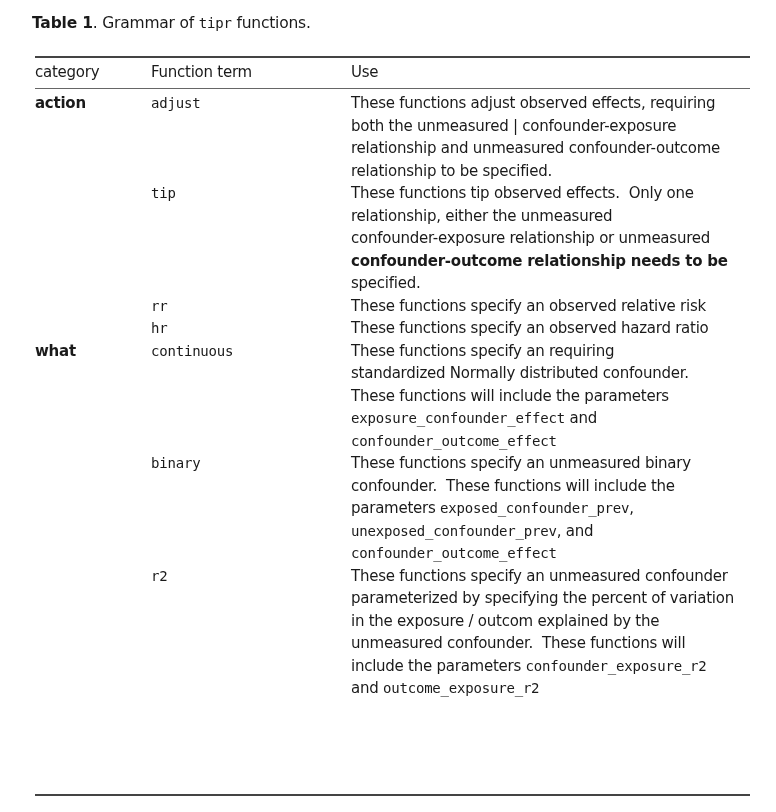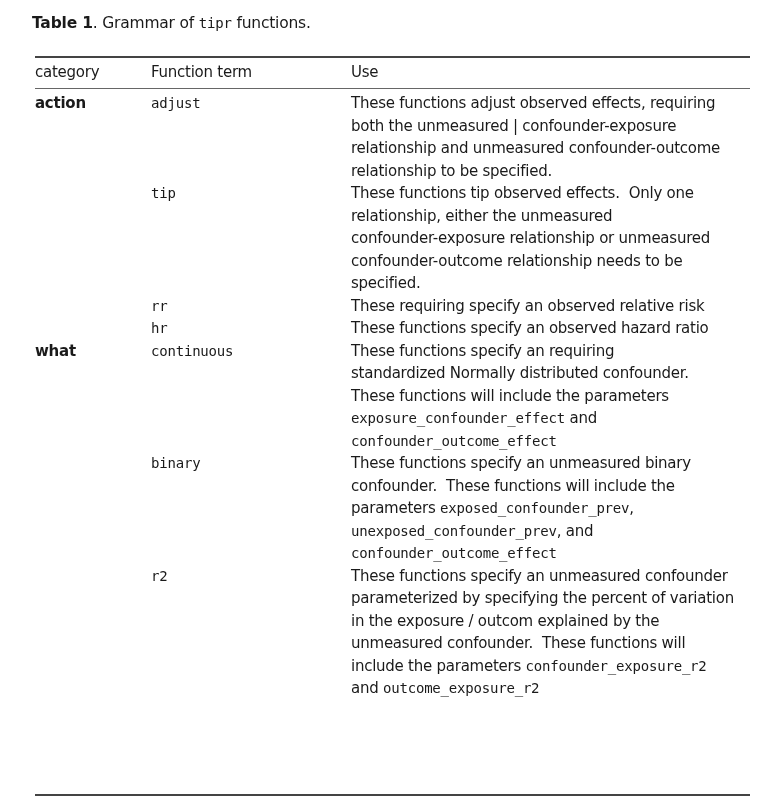--- a/index.html
+++ b/index.html
@@ -48,29 +48,29 @@
           <div style="white-space: pre;"><span>relationship to be specified.</span></div>
         </td>
       </tr>
       <tr>
         <td class="c1 cat"></td>
         <td class="c2 mono">tip</td>
         <td class="c3">
           <div style="white-space: pre;"><span>These functions tip observed effects.  Only one</span></div>
           <div style="white-space: pre;"><span>relationship, either the unmeasured</span></div>
           <div style="white-space: pre;"><span>confounder-exposure relationship or unmeasured</span></div>
-          <div style="white-space: pre;"><span>confounder-outcome relationship needs to be</span></div>
+          <div style="white-space: pre; font-weight: bold;"><span>confounder-outcome relationship needs to be</span></div>
           <div style="white-space: pre;"><span>specified.</span></div>
         </td>
       </tr>
       <tr>
         <td class="c1 cat"></td>
         <td class="c2 mono">rr</td>
         <td class="c3">
-          <div style="white-space: pre;"><span>These requiring specify an observed relative risk</span></div>
+          <div style="white-space: pre;"><span>These functions specify an observed relative risk</span></div>
         </td>
       </tr>
       <tr>
         <td class="c1 cat"></td>
         <td class="c2 mono">hr</td>
         <td class="c3">
           <div style="white-space: pre;"><span>These functions specify an observed hazard ratio</span></div>
         </td>
       </tr>
       <tr>

